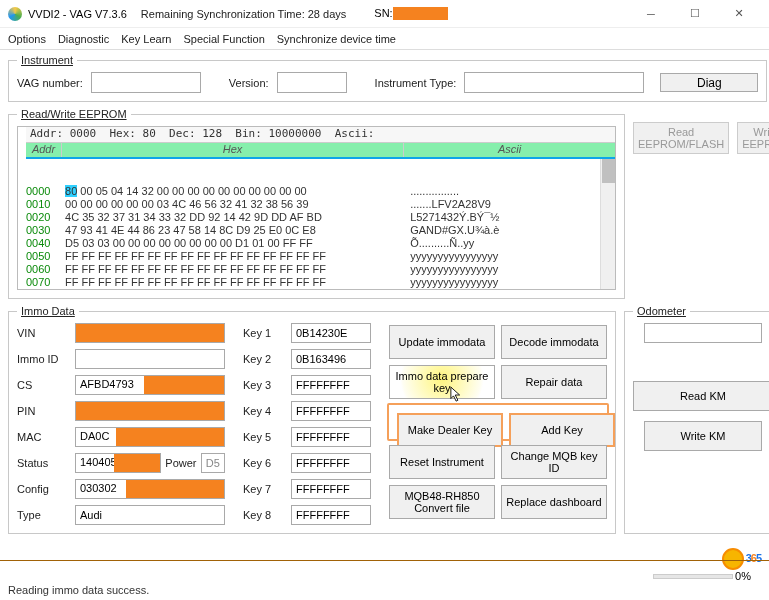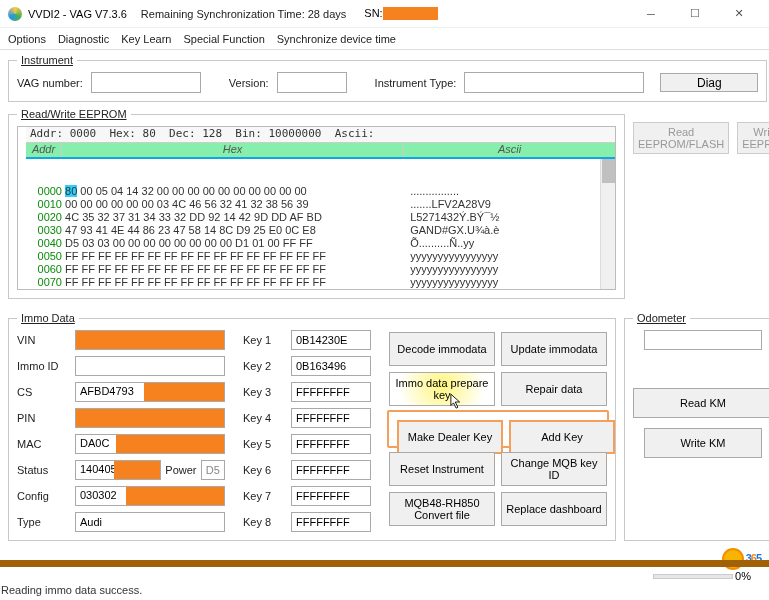--- a/index.html
+++ b/index.html
@@ -1,20 +1,20 @@
 <!DOCTYPE html>
 <html><head>
 <meta charset="utf-8">
 <style>
 * { box-sizing: border-box; font-family: "Segoe UI", Tahoma, sans-serif; font-size: 11px; }
 body { margin:0; padding:0; background:#fff; width:769px; height:600px; overflow:hidden; position:relative;}
 .titlebar { height:28px; display:flex; align-items:center; padding:0 8px; background:#fff; border-bottom:1px solid #eee;}
 .titlebar .logo { width:14px;height:14px;border-radius:50%; background: conic-gradient(#f7c948, #4caf50, #2196f3, #f7c948); margin-right:6px;}
 .titlebar .title { flex:0 0 auto; margin-right:14px;}
-.titlebar .sync { flex:0 0 auto; margin-right:18px; color:#222;}
+.titlebar .sync { flex:0 0 auto; margin-right:28px; color:#222;}
 .titlebar .sn { flex:0 0 auto;}
 .titlebar .snmask { display:inline-block; width:55px; height:13px; background:#f5821f; vertical-align:middle;}
 .titlebar .winbtns { margin-left:auto; display:flex; gap:0;}
 .titlebar .winbtns .wb { width:44px; height:28px; display:flex; align-items:center; justify-content:center; color:#555; }
 .menubar { height:22px; display:flex; align-items:center; padding:0 8px; gap:12px; border-bottom:1px solid #ddd;}
 .menubar span { color:#222; }
 .app { padding:4px 8px; }
 fieldset { border:1px solid #c8c8c8; border-radius:0; margin:0 0 6px 0; padding:6px 8px 8px 8px;}
 fieldset > legend { padding:0 4px; color:#222;text-decoration:underline;}
 .row { display:flex; align-items:center; gap:8px;}
@@ -29,40 +29,40 @@
 .leftcol { flex:1 1 auto;}
 .rightcol { width:128px; display:flex; flex-direction:row; gap:8px; }
 .hexbox { border:1px solid #bbb; height:164px; position:relative; font-family: Consolas, monospace; background:#fff; overflow:hidden;padding-left:8px;}
 .hexhdr { height:16px; border-bottom:1px solid #ccc; font-family:Consolas,monospace; padding-left:4px; color:#333; background:#f7f7f7; white-space:pre;}
 .hexcols { display:flex; height:16px; border-bottom:2px solid #0ea5e9; background:#86efac;}
 .hexcols .c1 {width:36px; border-right:1px solid #ccc; text-align:center; font-style:italic; color:#555;}
 .hexcols .c2 {width:342px; border-right:1px solid #ccc; text-align:center; font-style:italic; color:#555;}
 .hexcols .c3 {flex:1; text-align:center; font-style:italic; color:#555;}
 .hexrows { font-family:Consolas,monospace; line-height:13px; white-space:pre; overflow:hidden; height:130px; position:relative; }
 .hexrows .r { height:13px;}
-.hexrows .addr { display:inline-block; width:36px; color:#0a8a0a;text-align:right; }
+.hexrows .addr { display:inline-block; width:36px; color:#0a8a0a; }
 .hexrows .hx { display:inline-block; width:342px; color:#333; }
 .hexrows .asc { display:inline-block; color:#333;}
 .hexrows .sel { background:#2fd0ff;}
 .hexrows .scroll { position:absolute; right:0; top:0; width:15px; height:100%; background:#f0f0f0; border-left:1px solid #ddd;}
 .hexrows .scroll .thumb { position:absolute; top:0; left:1px; width:13px; height:24px; background:#c0c0c0;}
 .lower { display:flex; gap:8px; }
 .immo { flex:0 0 auto;}
 .keys { flex:0 0 auto;}
 .actions { flex:0 0 auto;}
 .grid2 { display:grid; grid-template-columns:52px 150px; row-gap:6px; column-gap:6px; align-items:center;}
 .grid2 .tx { width:150px; height:20px;}
 .gridk { display:grid; grid-template-columns:42px 80px; row-gap:6px; column-gap:6px; align-items:center;}
 .gridk .tx { width:80px; height:20px; display:flex; align-items:center; padding-left:4px;}
 .actgrid { display:grid; grid-template-columns:106px 106px; grid-auto-rows:34px; gap:6px;}
 .actgrid .btn { width:106px; height:34px; line-height:12px;}
 .hl-yellow { background: radial-gradient(circle at 50% 40%, rgba(255,245,120,0.95), rgba(255,245,120,0.1) 70%, transparent 75%); }
 .hl-orange .btn { border:2px solid #f5a05a !important; }
 .statusfield { display:flex; align-items:center; gap:4px;}
-.statusbar { position:absolute; left:0; right:0; bottom:0; height:40px; border-top:7px solid #a16207; padding:4px 1px; display:flex; align-items:flex-end;}
+.statusbar { position:absolute; left:0; right:0; bottom:0; height:40px; border-top:1px solid #a16207; padding:4px 8px; display:flex; align-items:flex-end;}
 .statusmsg { color:#333; }
 .progress { position:absolute; bottom:18px; right:18px; display:flex; align-items:center; gap:2px;}
 .progress .bar { width:80px; height:5px; background:#e6e6e6; border:1px solid #ccc;}
 .watermark { position:absolute; right:8px; bottom:30px; }
 .wm-365 { font-size:18px; font-weight:bold; letter-spacing:-1px;}
 .wm-365 .n3{color:#1a73e8;} .wm-365 .n6{color:#f5821f;} .wm-365 .n5{color:#1a73e8;}
 .wm-smile{ display:inline-block; width:22px;height:22px;border-radius:50%;background:#f7b500;border:2px solid #f78c00; vertical-align:middle; margin-right:2px; position:relative;}
 .odom .tx { width:118px; height:20px;}
 .cursor-arrow { position:absolute; width:14px; height:18px; pointer-events:none;}
 </style>
@@ -103,21 +103,21 @@
       <span class="tx" style="width:70px"></span>
       <span style="width:12px"></span>
       <span class="label">Instrument Type:</span>
       <span class="tx" style="width:180px"></span>
       <span style="flex:1"></span>
       <div class="btn big" style="width:98px">Diag</div>
     </div>
   </fieldset>
 
   <div class="main">
-    <fieldset class="leftcol" style="margin-bottom:13px;">
+    <fieldset class="leftcol" style="margin-bottom:6px;">
       <legend>Read/Write EEPROM</legend>
       <div class="hexbox">
         <div class="hexhdr">Addr: 0000  Hex: 80  Dec: 128  Bin: 10000000  Ascii:</div>
         <div class="hexcols">
           <div class="c1">Addr</div>
           <div class="c2">Hex</div>
           <div class="c3">Ascii</div>
         </div>
         <div class="hexrows" id="hexrows">
           <div class="r"><span class="addr">0000</span> <span class="hx"><span class="sel">80</span> 00 05 04 14 32 00 00 00 00 00 00 00 00 00 00</span> <span class="asc">................</span></div><div class="r"><span class="addr">0010</span> <span class="hx">00 00 00 00 00 00 03 4C 46 56 32 41 32 38 56 39</span> <span class="asc">.......LFV2A28V9</span></div><div class="r"><span class="addr">0020</span> <span class="hx">4C 35 32 37 31 34 33 32 DD 92 14 42 9D DD AF BD</span> <span class="asc">L5271432Ý.BÝ¯½</span></div><div class="r"><span class="addr">0030</span> <span class="hx">47 93 41 4E 44 86 23 47 58 14 8C D9 25 E0 0C E8</span> <span class="asc">GAND#GX.U¾à.è</span></div><div class="r"><span class="addr">0040</span> <span class="hx">D5 03 03 00 00 00 00 00 00 00 00 D1 01 00 FF FF</span> <span class="asc">Õ..........Ñ..yy</span></div><div class="r"><span class="addr">0050</span> <span class="hx">FF FF FF FF FF FF FF FF FF FF FF FF FF FF FF FF</span> <span class="asc">yyyyyyyyyyyyyyyy</span></div><div class="r"><span class="addr">0060</span> <span class="hx">FF FF FF FF FF FF FF FF FF FF FF FF FF FF FF FF</span> <span class="asc">yyyyyyyyyyyyyyyy</span></div><div class="r"><span class="addr">0070</span> <span class="hx">FF FF FF FF FF FF FF FF FF FF FF FF FF FF FF FF</span> <span class="asc">yyyyyyyyyyyyyyyy</span></div><div class="scroll"><div class="thumb"></div></div>
@@ -185,22 +185,22 @@
           <span class="tx">FFFFFFFF</span>
           <span class="label">Key 6</span>
           <span class="tx">FFFFFFFF</span>
           <span class="label">Key 7</span>
           <span class="tx">FFFFFFFF</span>
           <span class="label">Key 8</span>
           <span class="tx">FFFFFFFF</span>
         </div>
 
         <div class="actgrid actions" style="margin-top:2px;">
+          <div class="btn">Update immodata</div>
           <div class="btn">Decode immodata</div>
-          <div class="btn">Update immodata</div>
           <div class="btn hl-yellow" style="position:relative;">
             <span>Immo data prepare key</span>
             <svg class="cursor-arrow" style="left:60px;top:20px;" viewBox="0 0 16 20">
               <path d="M1 1 L1 14 L4 11 L7 17 L9 16 L6 10 L11 10 Z" fill="#fff" stroke="#000" stroke-width="1"></path>
             </svg>
           </div>
           <div class="btn">Repair data</div>
           <div class="hl-orange" style="grid-column:1/3; display:grid; grid-template-columns:106px 106px; gap:6px; border:2px solid #f5a05a; padding:8px; margin:-2px; border-radius:2px;">
             <div class="btn">Make Dealer Key</div>
             <div class="btn">Add Key</div>

